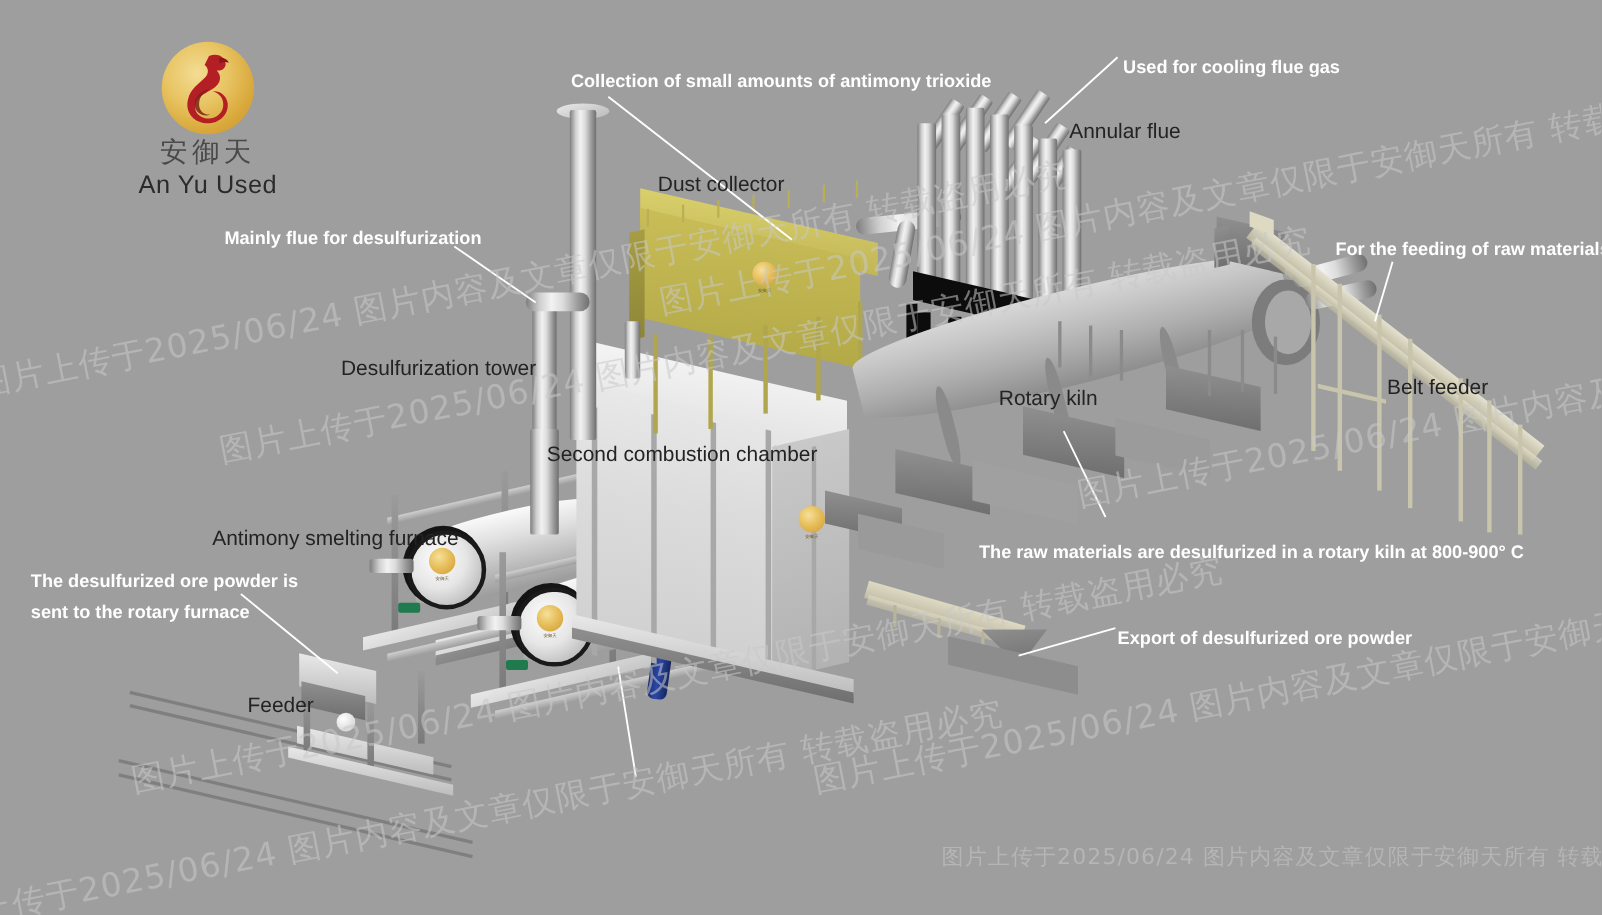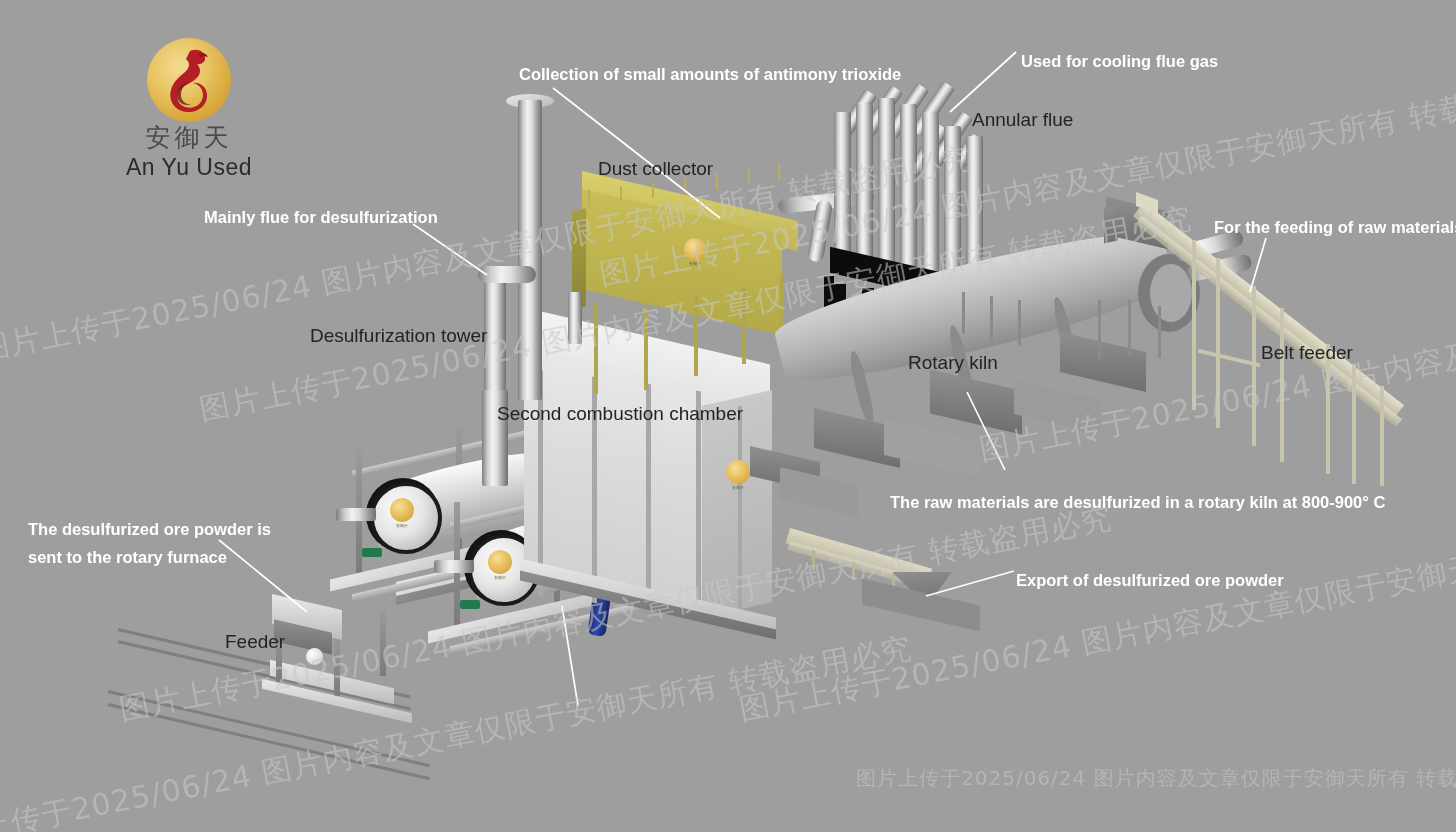--- a/index.html
+++ b/index.html
@@ -358,20 +358,21 @@
     <line x1="1014" y1="571" x2="926" y2="596"></line>
     <line x1="578" y1="706" x2="562" y2="606"></line>
   </svg>
 
   <div class="lbl-dark" style="left:598px;top:158px;">Dust collector</div>
   <div class="lbl-dark" style="left:972px;top:109px;">Annular flue</div>
   <div class="lbl-dark" style="left:310px;top:325px;">Desulfurization tower</div>
   <div class="lbl-dark" style="left:908px;top:352px;">Rotary kiln</div>
   <div class="lbl-dark" style="left:1261px;top:342px;">Belt feeder</div>
   <div class="lbl-dark" style="left:497px;top:403px;">Second combustion chamber</div>
+  <div class="lbl-dark" style="left:193px;top:479px;">Antimony smelting furnace</div>
   <div class="lbl-dark" style="left:225px;top:631px;">Feeder</div>
 
   <div class="lbl-white" style="left:1021px;top:47px;">Used for cooling flue gas</div>
   <div class="lbl-white" style="left:519px;top:60px;">Collection of small amounts of antimony trioxide</div>
   <div class="lbl-white" style="left:204px;top:203px;">Mainly flue for desulfurization</div>
   <div class="lbl-white" style="left:1214px;top:213px;">For the feeding of raw materials</div>
 
   <div style="position:absolute;left:28px;top:515px;z-index:36;">
     <div class="lbl-white" style="position:static;">The desulfurized ore powder is</div>
     <div class="lbl-white" style="position:static;">sent to the rotary furnace</div>

